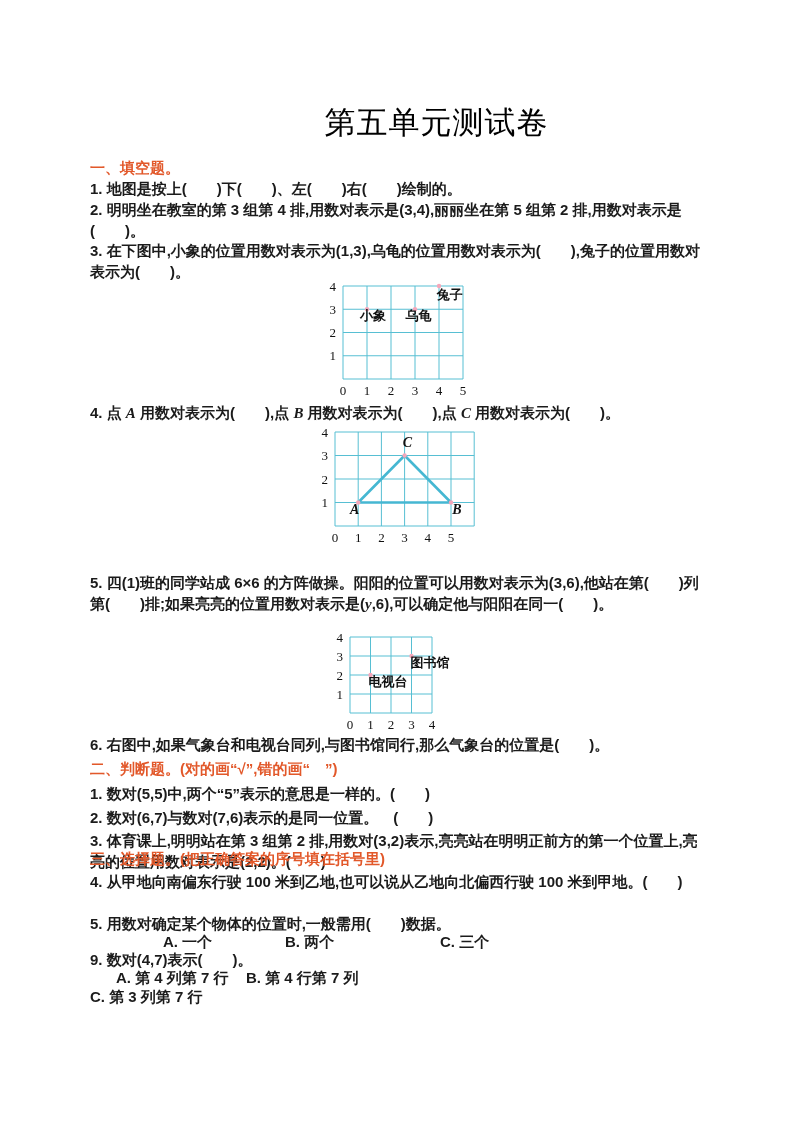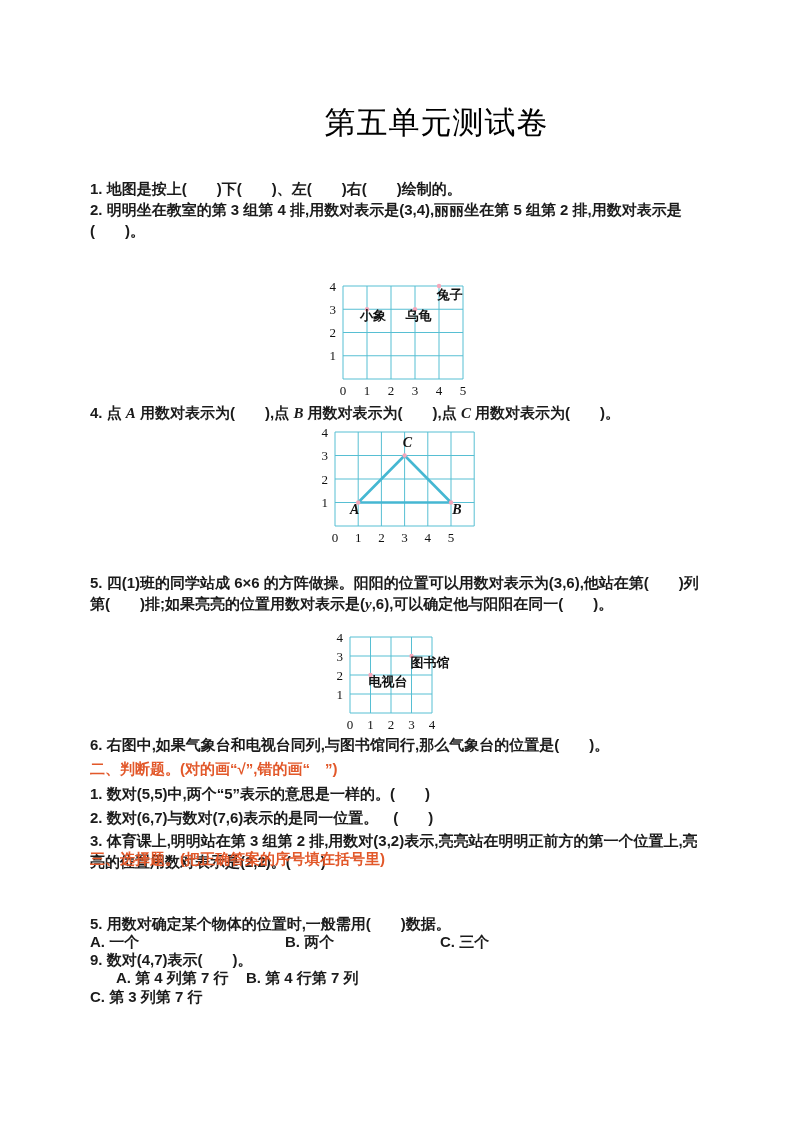--- a/index.html
+++ b/index.html
@@ -13,31 +13,33 @@
     font-size:31px;font-weight:400;color:#000;letter-spacing:1px;margin-left:40px;
   }
   .line{
     position:absolute;left:90px;width:618px;
     font-size:15px;line-height:21px;text-align:left;font-weight:bold;
   }
   .sec{color:#e2582a;font-weight:700;}
   .it{font-family:"Liberation Serif",serif;font-style:italic;}
   .grid-fig{position:absolute;}
   .opt-row span{display:inline-block;}
-  .w195{width:195px;} .w155{width:155px;} .w130{width:130px;margin-left:26px;}
+  .w195{width:195px;text-align:center;} .w155{width:155px;} .w130{width:130px;margin-left:26px;}
 </style>
 </head>
 <body>
 
 <div class="page">
 
   <div class="title">第五单元测试卷</div>
 
+  <div class="line sec" style="top:157px">一、填空题。</div>
   <div class="line" style="top:178px">1. 地图是按上(　　)下(　　)、左(　　)右(　　)绘制的。</div>
   <div class="line" style="top:199px">2. 明明坐在教室的第 3 组第 4 排,用数对表示是(3,4),丽丽坐在第 5 组第 2 排,用数对表示是 (　　)。</div>
+  <div class="line" style="top:240px">3. 在下图中,小象的位置用数对表示为(1,3),乌龟的位置用数对表示为(　　),兔子的位置用数对表示为(　　)。</div>
 
   <div class="grid-fig" style="left:323px;top:280px"><svg width="158" height="121">
         <line x1="20" y1="6" x2="20" y2="99" stroke="#57bfd3" stroke-width="1"></line>
         <line x1="44" y1="6" x2="44" y2="99" stroke="#57bfd3" stroke-width="1"></line>
         <line x1="68" y1="6" x2="68" y2="99" stroke="#57bfd3" stroke-width="1"></line>
         <line x1="92" y1="6" x2="92" y2="99" stroke="#57bfd3" stroke-width="1"></line>
         <line x1="116" y1="6" x2="116" y2="99" stroke="#57bfd3" stroke-width="1"></line>
         <line x1="140" y1="6" x2="140" y2="99" stroke="#57bfd3" stroke-width="1"></line>
         <line x1="20" y1="6" x2="140" y2="6" stroke="#57bfd3" stroke-width="1"></line>
         <line x1="20" y1="29.25" x2="140" y2="29.25" stroke="#57bfd3" stroke-width="1"></line>
@@ -123,20 +125,21 @@
         <circle cx="81.5" cy="25" r="2.2" fill="#f4a6ba"></circle>
         <text x="99.95" y="36.02" text-anchor="middle" font-size="13" font-weight="600" font-family="&quot;Liberation Sans&quot;,sans-serif" fill="#111">图书馆</text>
       </svg></div>
 
   <div class="line" style="top:734px">6. 右图中,如果气象台和电视台同列,与图书馆同行,那么气象台的位置是(　　)。</div>
 
   <div class="line sec" style="top:758px">二、判断题。(对的画“√”,错的画“　”)</div>
   <div class="line" style="top:783px">1. 数对(5,5)中,两个“5”表示的意思是一样的。(　　)</div>
   <div class="line" style="top:807px">2. 数对(6,7)与数对(7,6)表示的是同一位置。　(　　)</div>
   <div class="line" style="top:830px">3. 体育课上,明明站在第 3 组第 2 排,用数对(3,2)表示,亮亮站在明明正前方的第一个位置上,亮亮的位置用数对表示是(2,2)。(　　)</div>
+  <div class="line" style="top:871px">4. 从甲地向南偏东行驶 100 米到乙地,也可以说从乙地向北偏西行驶 100 米到甲地。(　　)</div>
 
   <div class="line sec" style="top:848px">三、选择题。(把正确答案的序号填在括号里)</div>
   <div class="line" style="top:913px">5. 用数对确定某个物体的位置时,一般需用(　　)数据。</div>
   <div class="line opt-row" style="top:931px"><span class="w195">A. 一个</span><span class="w155">B. 两个</span><span>C. 三个</span></div>
   <div class="line" style="top:949px">9. 数对(4,7)表示(　　)。</div>
   <div class="line opt-row" style="top:967px"><span class="w130">A. 第 4 列第 7 行</span><span>B. 第 4 行第 7 列</span></div>
   <div class="line" style="top:986px">C. 第 3 列第 7 行</div>
 
 </div>
 

